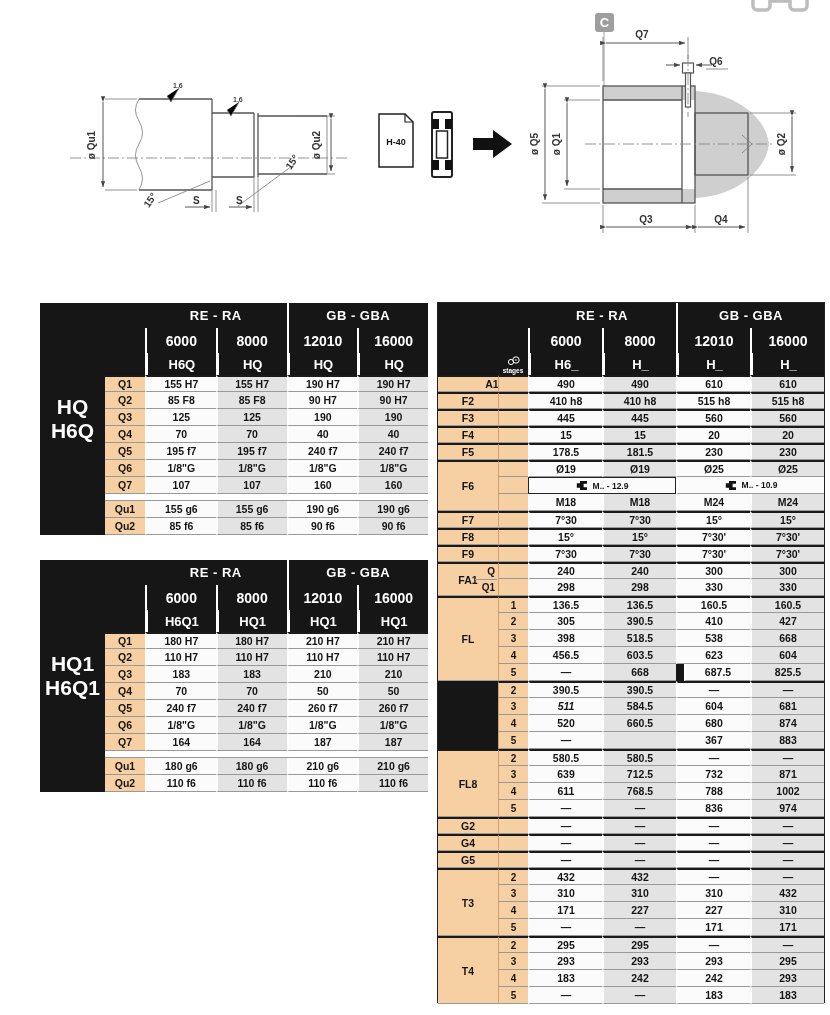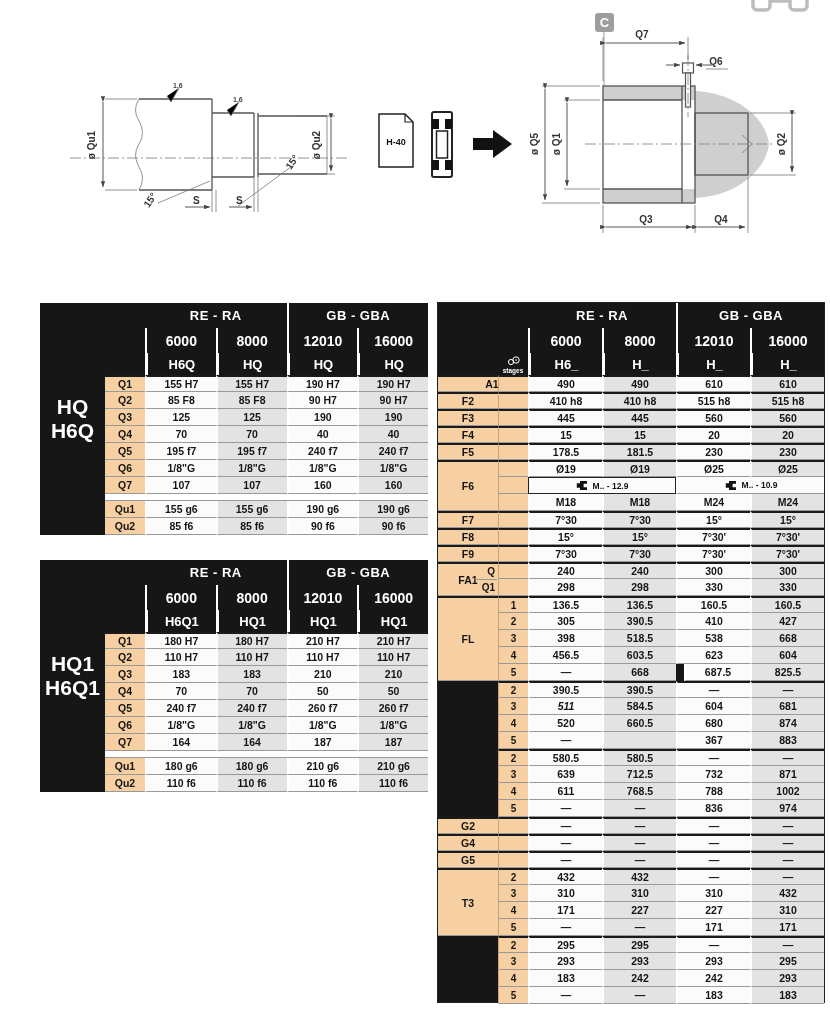--- a/index.html
+++ b/index.html
@@ -455,20 +455,21 @@
       <div class="stage" style="grid-area: 24 / 2;">4</div>
       <div class="val c0" style="grid-area: 24 / 3;">520</div>
       <div class="val c1" style="grid-area: 24 / 4;">660.5</div>
       <div class="val c2" style="grid-area: 24 / 5;">680</div>
       <div class="val c3" style="grid-area: 24 / 6;">874</div>
       <div class="stage" style="grid-area: 25 / 2;">5</div>
       <div class="val c0" style="grid-area: 25 / 3;">—</div>
       <div class="val c1" style="grid-area: 25 / 4;"></div>
       <div class="val c2" style="grid-area: 25 / 5;">367</div>
       <div class="val c3" style="grid-area: 25 / 6;">883</div>
+      <div class="lbl sec-top" style="grid-area: 26 / 1 / span 4;">FL8</div>
       <div class="stage sec-top" style="grid-area: 26 / 2;">2</div>
       <div class="val c0 sec-top" style="grid-area: 26 / 3;">580.5</div>
       <div class="val c1 sec-top" style="grid-area: 26 / 4;">580.5</div>
       <div class="val c2 sec-top" style="grid-area: 26 / 5;">—</div>
       <div class="val c3 sec-top" style="grid-area: 26 / 6;">—</div>
       <div class="stage" style="grid-area: 27 / 2;">3</div>
       <div class="val c0" style="grid-area: 27 / 3;">639</div>
       <div class="val c1" style="grid-area: 27 / 4;">712.5</div>
       <div class="val c2" style="grid-area: 27 / 5;">732</div>
       <div class="val c3" style="grid-area: 27 / 6;">871</div>
@@ -514,20 +515,21 @@
       <div class="stage" style="grid-area: 35 / 2;">4</div>
       <div class="val c0" style="grid-area: 35 / 3;">171</div>
       <div class="val c1" style="grid-area: 35 / 4;">227</div>
       <div class="val c2" style="grid-area: 35 / 5;">227</div>
       <div class="val c3" style="grid-area: 35 / 6;">310</div>
       <div class="stage" style="grid-area: 36 / 2;">5</div>
       <div class="val c0" style="grid-area: 36 / 3;">—</div>
       <div class="val c1" style="grid-area: 36 / 4;">—</div>
       <div class="val c2" style="grid-area: 36 / 5;">171</div>
       <div class="val c3" style="grid-area: 36 / 6;">171</div>
+      <div class="lbl sec-top" style="grid-area: 37 / 1 / span 4;">T4</div>
       <div class="stage sec-top" style="grid-area: 37 / 2;">2</div>
       <div class="val c0 sec-top" style="grid-area: 37 / 3;">295</div>
       <div class="val c1 sec-top" style="grid-area: 37 / 4;">295</div>
       <div class="val c2 sec-top" style="grid-area: 37 / 5;">—</div>
       <div class="val c3 sec-top" style="grid-area: 37 / 6;">—</div>
       <div class="stage" style="grid-area: 38 / 2;">3</div>
       <div class="val c0" style="grid-area: 38 / 3;">293</div>
       <div class="val c1" style="grid-area: 38 / 4;">293</div>
       <div class="val c2" style="grid-area: 38 / 5;">293</div>
       <div class="val c3" style="grid-area: 38 / 6;">295</div>

